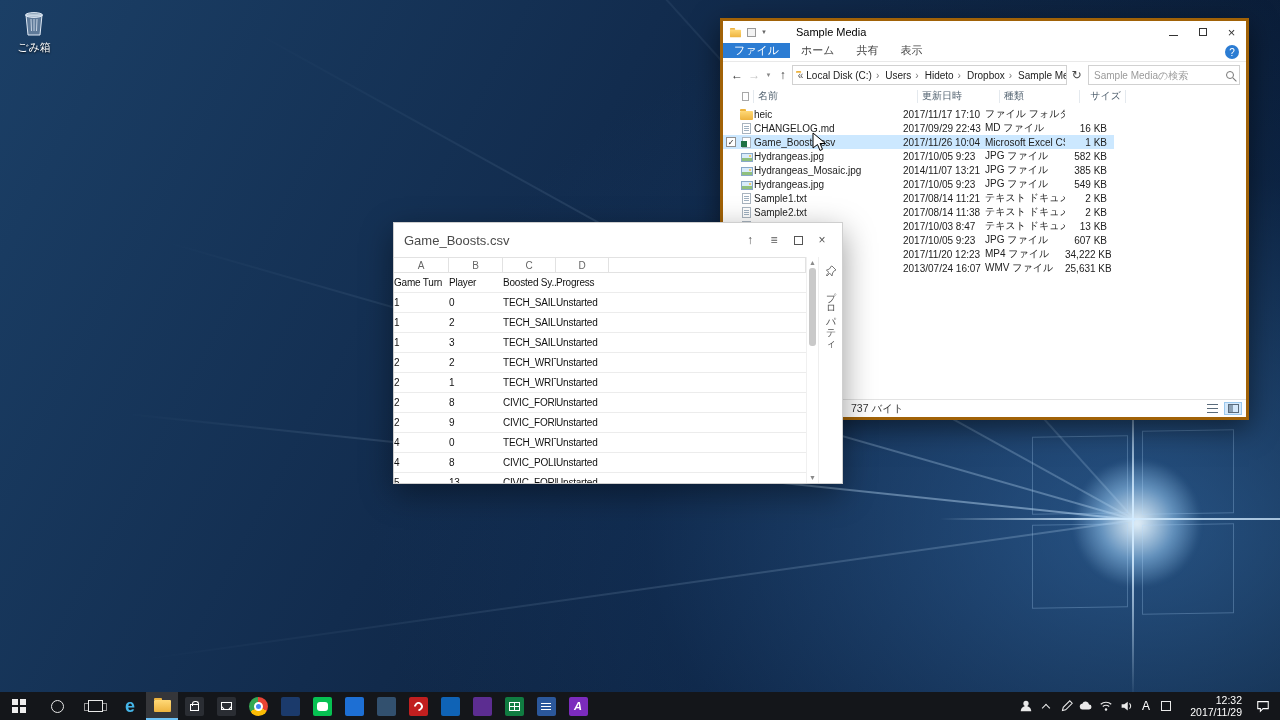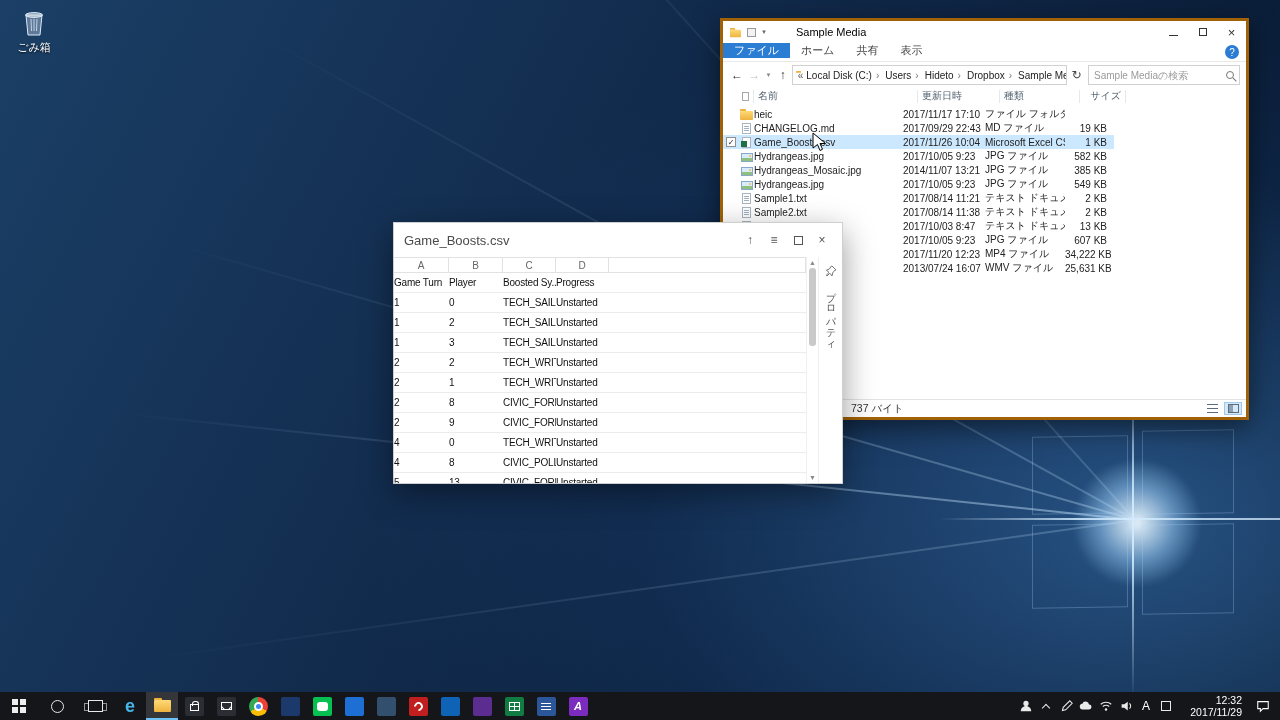--- a/index.html
+++ b/index.html
@@ -254,21 +254,21 @@
       <span class="sz"></span>
     </div>
     <div class="frow">
       <span class="check"></span>
       <span class="fic">
             <i class="ic-page md"></i>
           </span>
       <span class="nm">CHANGELOG.md</span>
       <span class="dt">2017/09/29 22:43</span>
       <span class="tp">MD ファイル</span>
-      <span class="sz">19 KB</span>
+      <span class="sz">16 KB</span>
     </div>
     <div class="frow sel">
       <span class="check">
             <i class="cb"></i>
           </span>
       <span class="fic">
             <i class="ic-page xls"></i>
           </span>
       <span class="nm">Game_Boosts.csv</span>
       <span class="dt">2017/11/26 10:04</span>

